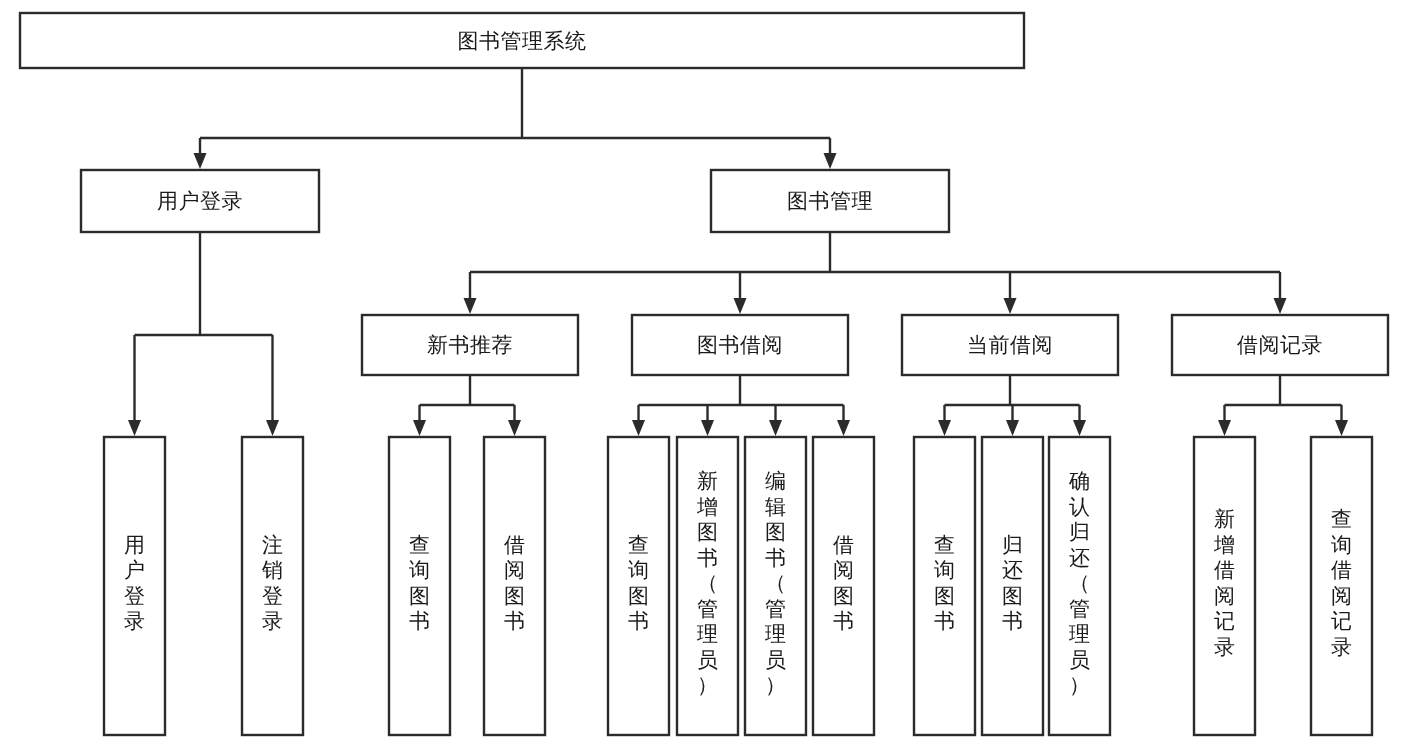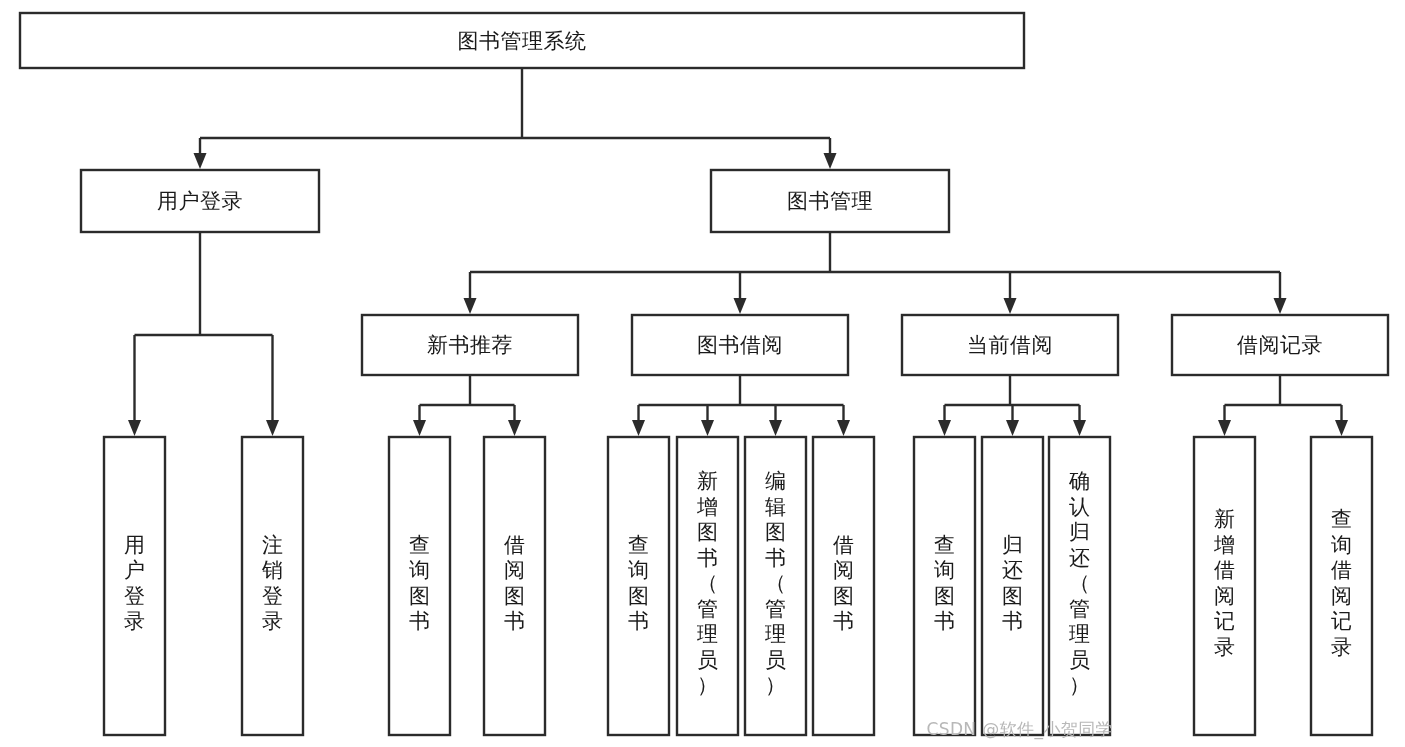--- a/index.html
+++ b/index.html
@@ -204,14 +204,13 @@
         <g>
           <rect class="node-box" x="1194" y="437" width="61" height="298"></rect>
           <text class="node-label-v" x="1224.5" y="526.25"><tspan x="1224.5" dy="0">新</tspan><tspan x="1224.5" dy="25.5">增</tspan><tspan x="1224.5" dy="25.5">借</tspan><tspan x="1224.5" dy="25.5">阅</tspan><tspan x="1224.5" dy="25.5">记</tspan><tspan x="1224.5" dy="25.5">录</tspan></text>
         </g>
         <g>
           <rect class="node-box" x="1311" y="437" width="61" height="298"></rect>
           <text class="node-label-v" x="1341.5" y="526.25"><tspan x="1341.5" dy="0">查</tspan><tspan x="1341.5" dy="25.5">询</tspan><tspan x="1341.5" dy="25.5">借</tspan><tspan x="1341.5" dy="25.5">阅</tspan><tspan x="1341.5" dy="25.5">记</tspan><tspan x="1341.5" dy="25.5">录</tspan></text>
         </g>
       </g>
   </svg>
-  <div class="watermark">CSDN @软件_小贺同学</div>
 </div>
 
 </body></html>

